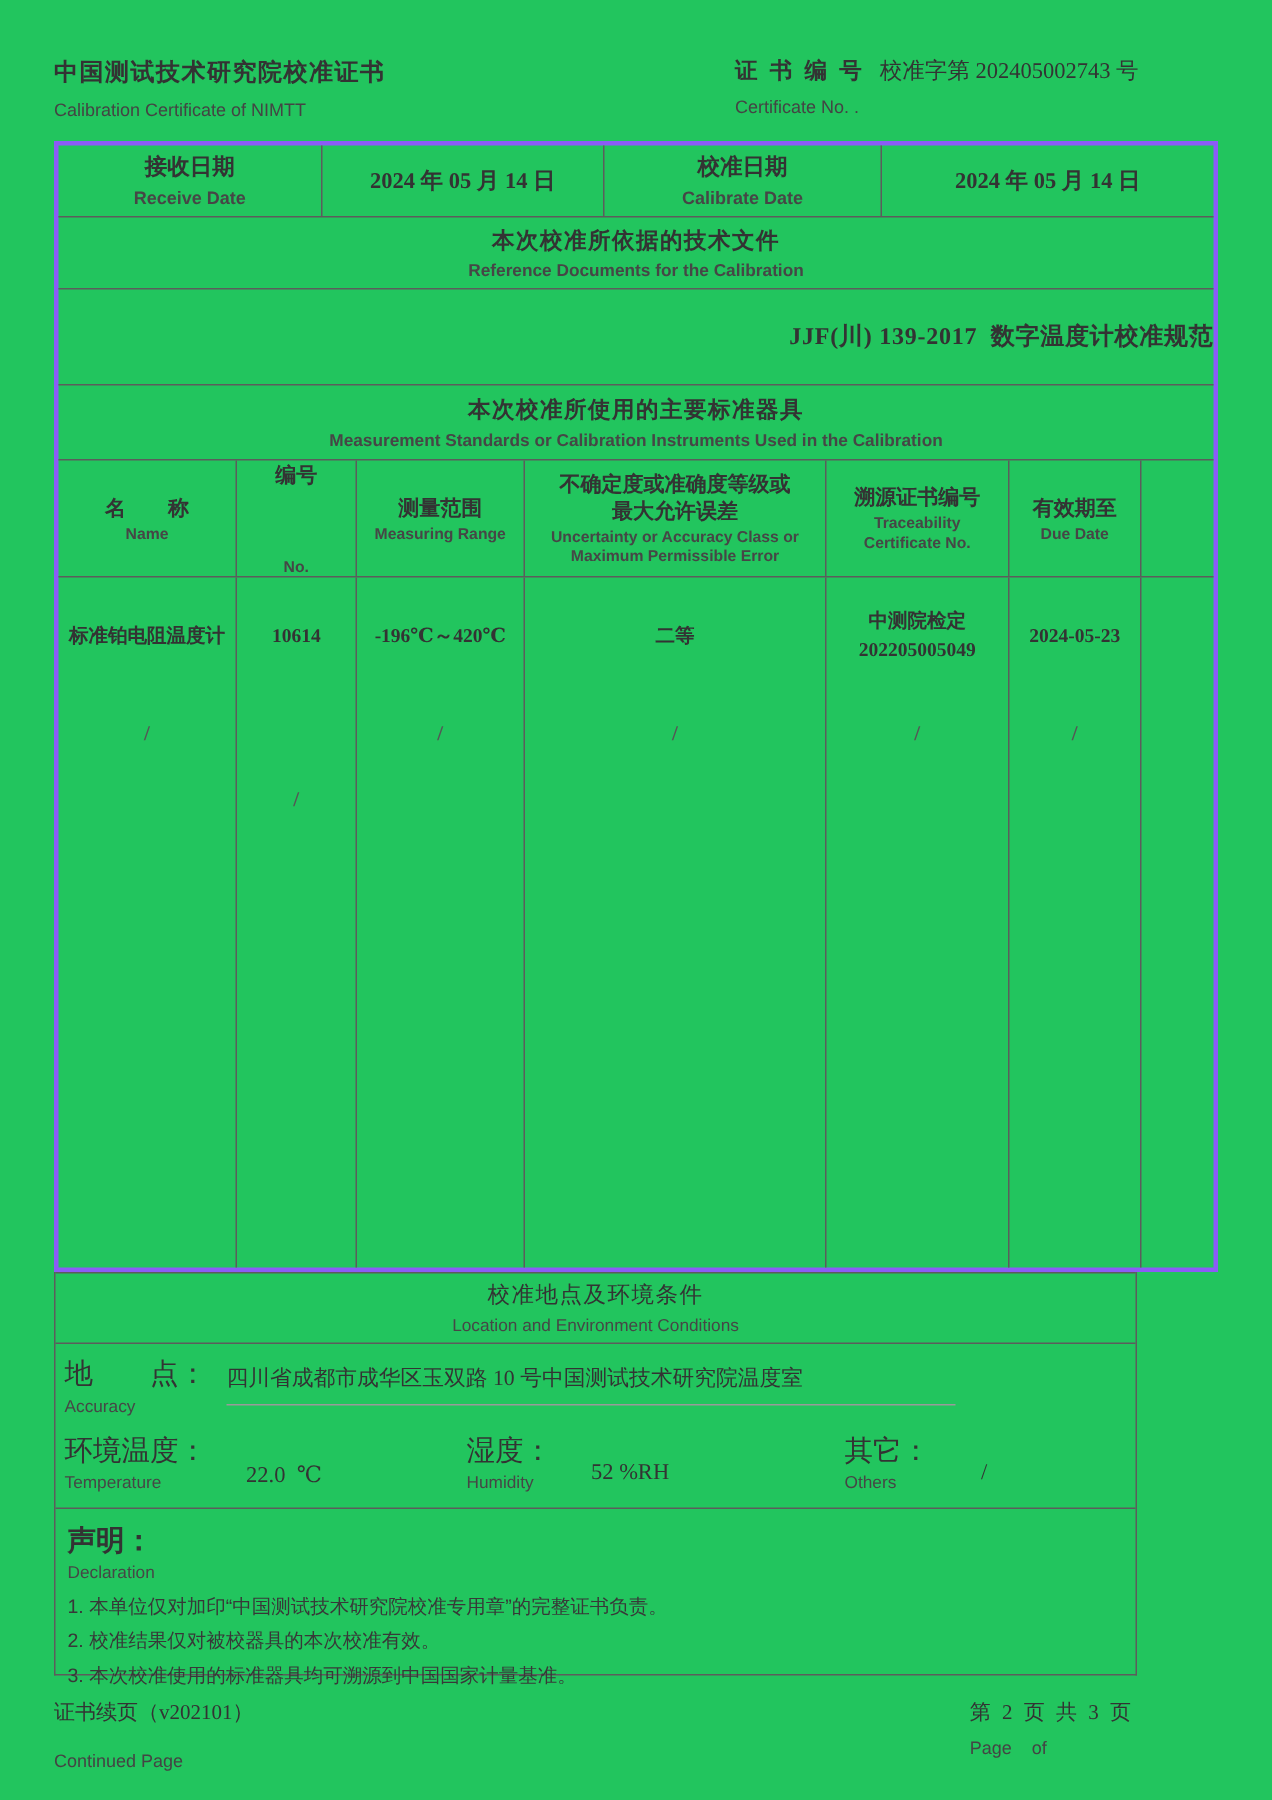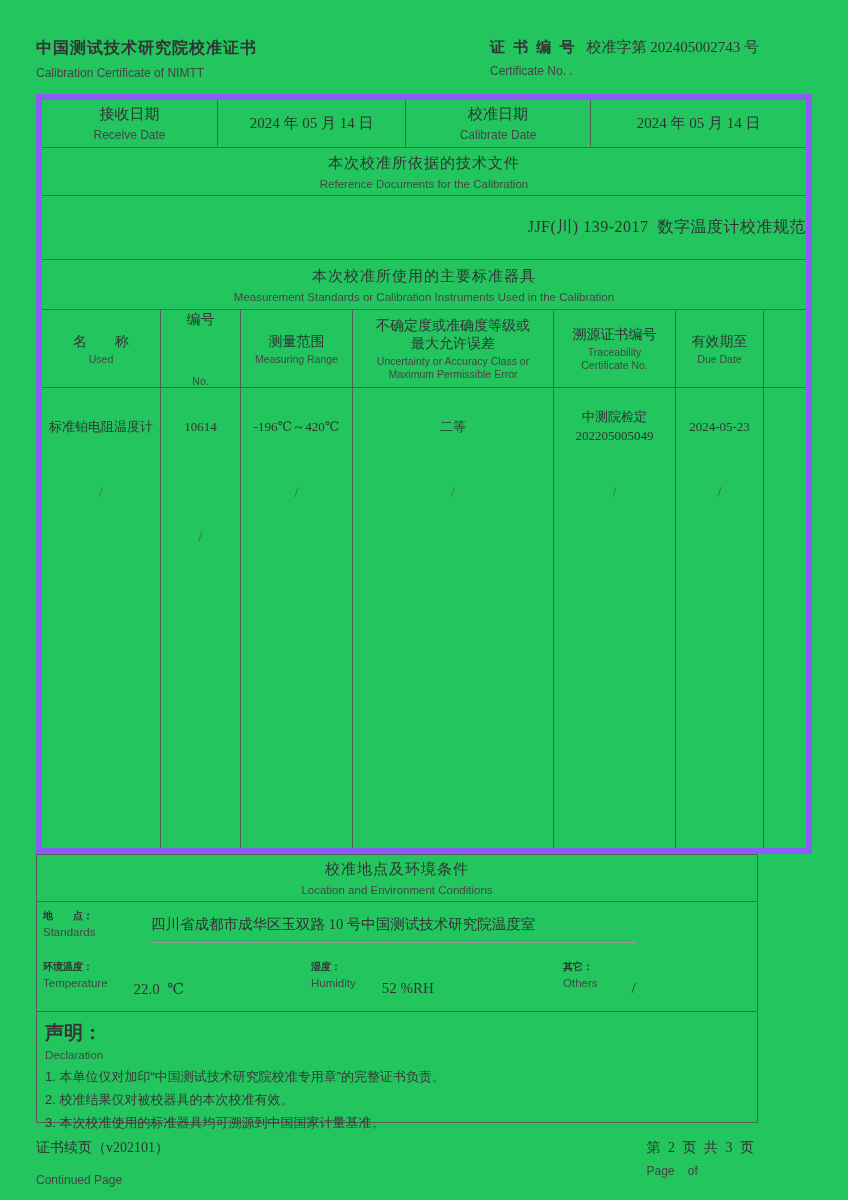--- a/index.html
+++ b/index.html
@@ -19,21 +19,21 @@
   .doc-header { display:flex; justify-content:space-between; align-items:flex-start; margin-bottom:12px; height:44px; }
   .dh-left .t-zh { font-size:16px; font-weight:bold; letter-spacing:1px; color:#333; }
   .dh-left .t-en { font-size:12px; margin-top:7px; color:#444; }
   .dh-right { width:322px; }
   .dh-right .certno-line { font-size:15px; color:#333; display:flex; align-items:baseline; }
   .dh-right .certno-line .lbl { font-weight:bold; letter-spacing:2px; margin-right:10px; }
   .dh-right .certno-line .val { font-family:"Liberation Serif","DejaVu Serif",serif; font-size:15px; }
   .dh-right .t-en { font-size:12px; margin-top:7px; color:#444; }
 
   
-  .upper-table { width:776px; border:6px solid #8b5cf6; }
+  .upper-table { width:776px; border:3px solid #8b5cf6;font-weight:bold; }
   .row { display:flex; border-bottom:1px solid #5c5c5c; }
   .row:last-child { border-bottom:none; }
   .cell { border-right:1px solid #5c5c5c; display:flex; flex-direction:column; align-items:center; justify-content:center; text-align:center; }
   .cell:last-child { border-right:none; }
 
   .lab-zh { font-size:15px; color:#333; }
   .lab-en { font-size:12px; color:#464646; margin-top:4px; }
   .val-serif { font-family:"Liberation Serif","DejaVu Serif",serif; font-size:15px; color:#333; }
 
   .r1 { height:48px; }
@@ -63,21 +63,21 @@
                font-family:"Liberation Serif","DejaVu Serif",serif; font-size:13px; color:#333; line-height:19px; }
   .cell-slash { margin-top:18px; height:46px; display:flex; align-items:center; justify-content:center;
                 font-family:"Liberation Serif","DejaVu Serif",serif; font-size:14px; color:#555; }
 
   
   .lower-box { width:722px; border:1px solid #5c5c5c; border-top:none; }
   .loc-title { height:48px; border-top:1px solid #5c5c5c; border-bottom:1px solid #5c5c5c; }
 
   .loc-env { border-bottom:1px solid #5c5c5c; }
   .loc-row { display:flex; padding:7px 10px 2px 6px; height:53px; }
-  .grp-lbl .g-zh { font-size:10px; font-weight:bold; color:#333; }
+  .grp-lbl .g-zh { font-size:19px; font-weight:normal; color:#333; }
   .grp-lbl .g-en { font-size:11.5px; color:#464646; margin-top:3px; font-weight:normal; }
   .loc-row .grp-lbl { width:100px; }
   .loc-value { flex:1; margin:6px 110px 0 8px; font-family:"Liberation Serif","DejaVu Serif",serif;
                font-size:14.5px; color:#333; border-bottom:1px solid #9a9a9a; padding-bottom:6px; height:28px; }
 
   .env-row { display:flex; padding:5px 10px 8px 6px; height:56px; }
   .env-grp { display:flex; align-items:flex-start; }
   .env-grp .val { font-family:"Liberation Serif","DejaVu Serif",serif; font-size:15px; color:#333; margin-top:20px; }
   .env-g1 { width:268px; } .env-g1 .val { margin-left:26px; }
   .env-g2 { width:252px; } .env-g2 .val { margin-left:26px; }
@@ -146,21 +146,21 @@
       </div>
 
       <div class="row sec-title std-title">
         <div class="s-zh" data-bind="standards.title_zh">本次校准所使用的主要标准器具</div>
         <div class="s-en" data-bind="standards.title_en">Measurement Standards or Calibration Instruments Used in the Calibration</div>
       </div>
 
       <div class="row std-header">
         <div class="cell w1">
           <div class="h-zh" data-bind="standards.columns.0.zh">名　　称</div>
-          <div class="h-en" data-bind="standards.columns.0.en">Used</div>
+          <div class="h-en" data-bind="standards.columns.0.en">Name</div>
         </div>
         <div class="cell w2">
           <div class="h-zh" data-bind="standards.columns.1.zh">编号</div>
           <div class="h-en" data-bind="standards.columns.1.en">No.</div>
         </div>
         <div class="cell w3">
           <div class="h-zh" data-bind="standards.columns.2.zh">测量范围</div>
           <div class="h-en" data-bind="standards.columns.2.en">Measuring Range</div>
         </div>
         <div class="cell w4">
@@ -214,21 +214,21 @@
     <div class="lower-box">
       <div class="sec-title loc-title">
         <div class="s-zh" data-bind="location.title_zh">校准地点及环境条件</div>
         <div class="s-en" data-bind="location.title_en">Location and Environment Conditions</div>
       </div>
 
       <div class="loc-env">
         <div class="loc-row">
           <div class="grp-lbl">
             <div class="g-zh" data-bind="location.loc_label_zh">地　　点：</div>
-            <div class="g-en" data-bind="location.loc_label_en">Standards</div>
+            <div class="g-en" data-bind="location.loc_label_en">Accuracy</div>
           </div>
           <div class="loc-value" data-bind="location.loc_value">四川省成都市成华区玉双路 10 号中国测试技术研究院温度室</div>
         </div>
 
         <div class="env-row">
           <div class="env-grp env-g1">
             <div class="grp-lbl">
               <div class="g-zh" data-bind="location.temp_label_zh">环境温度：</div>
               <div class="g-en" data-bind="location.temp_label_en">Temperature</div>
             </div>

